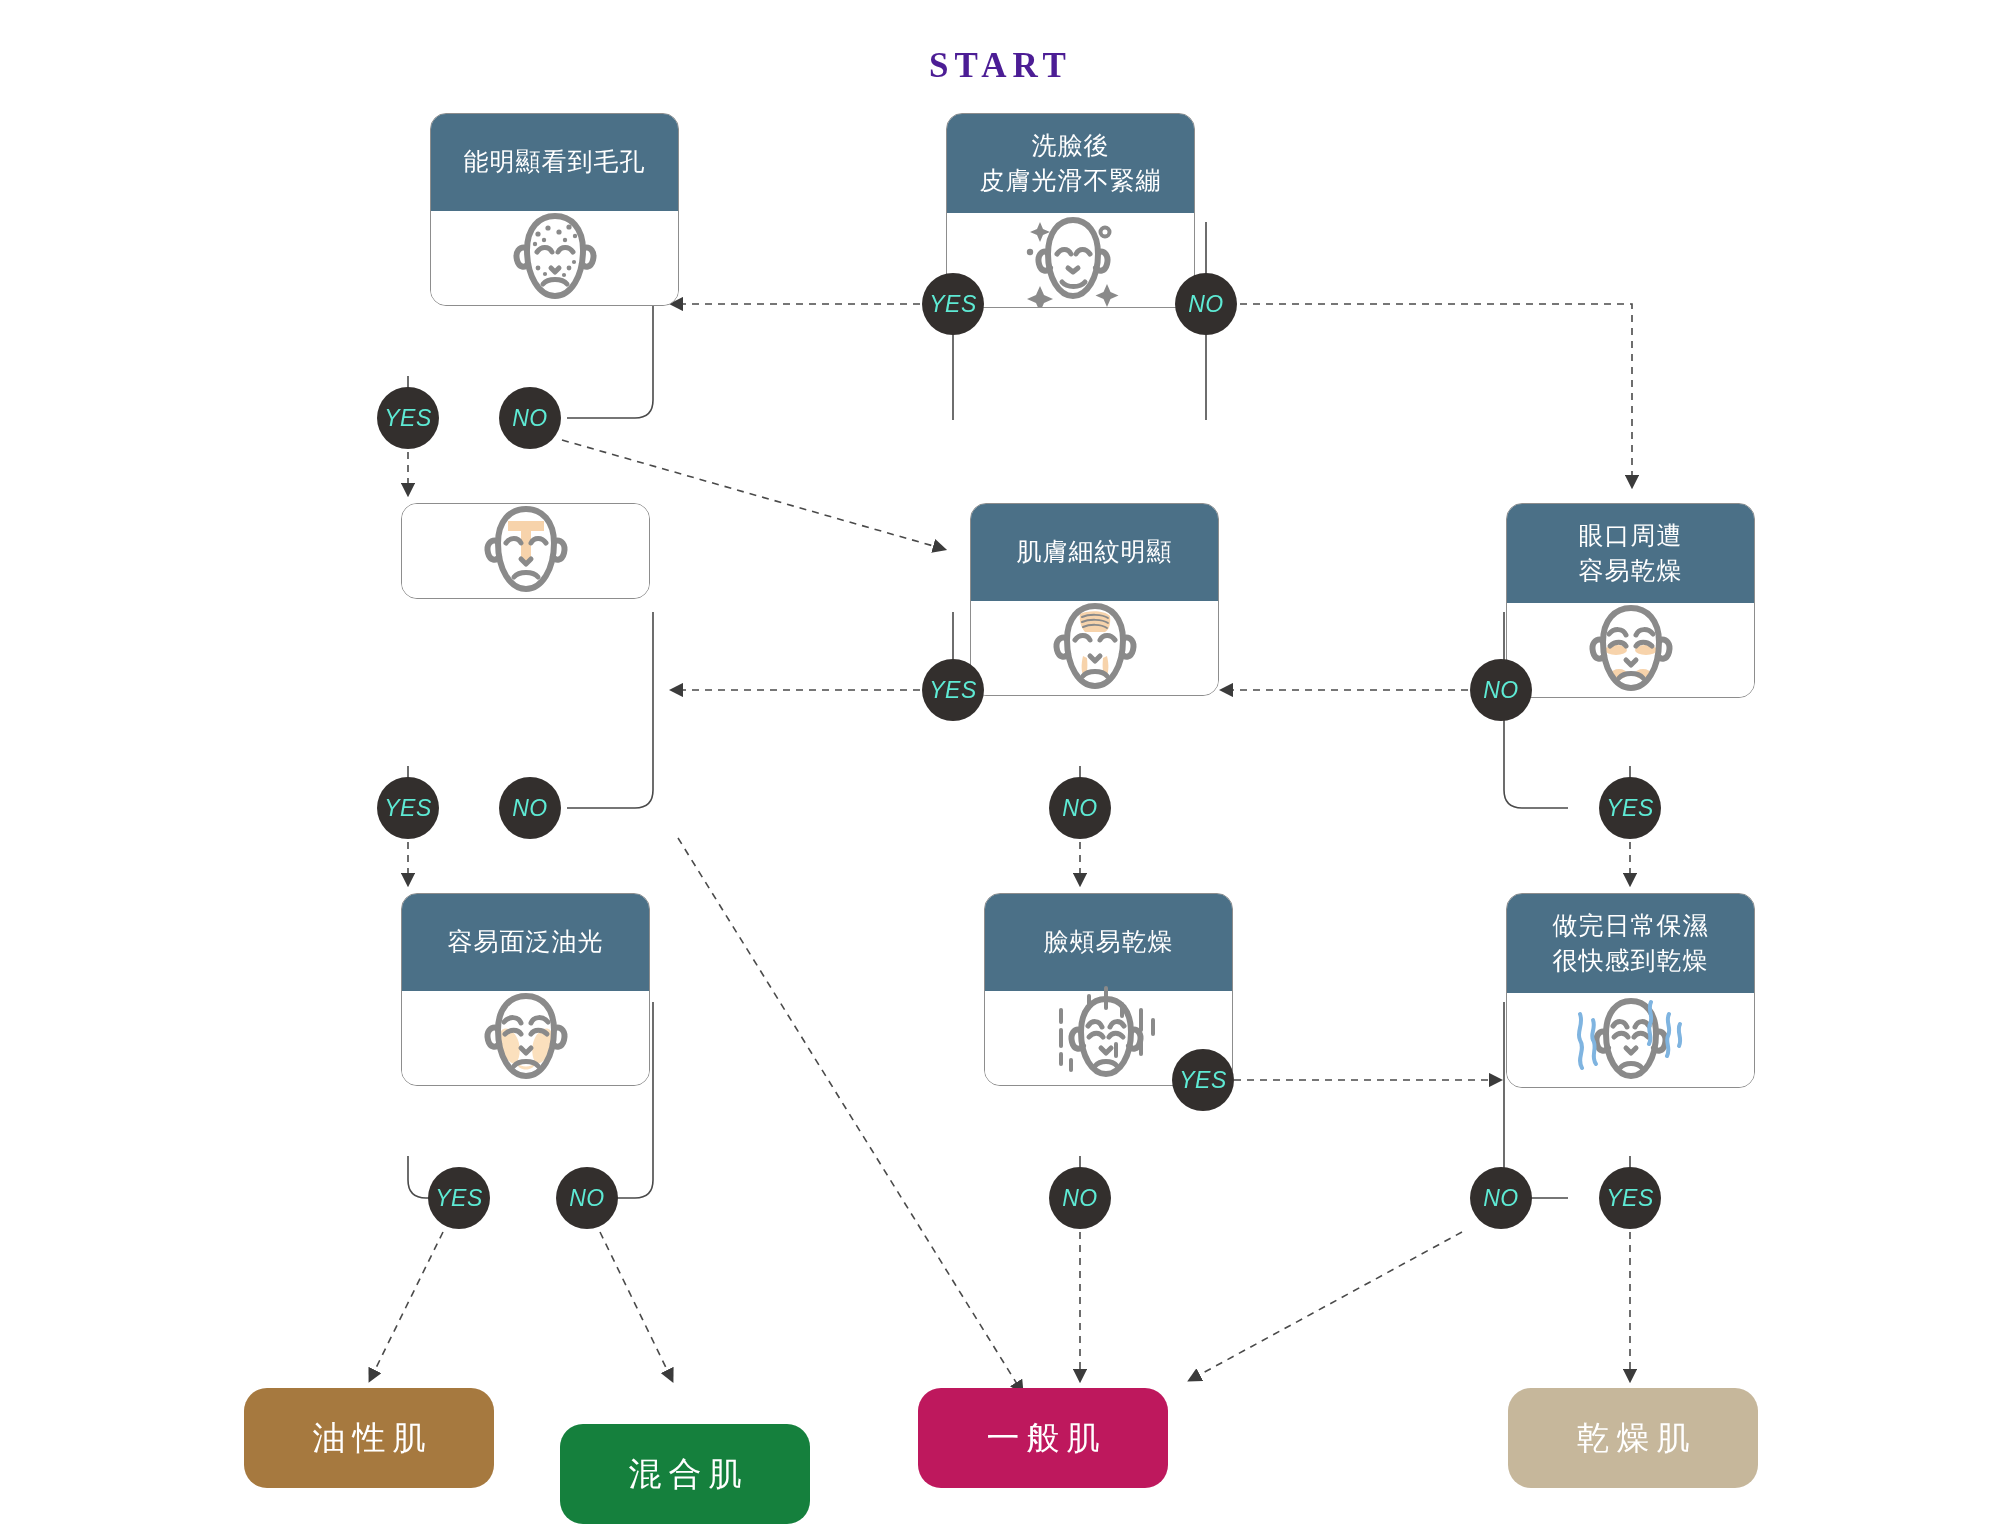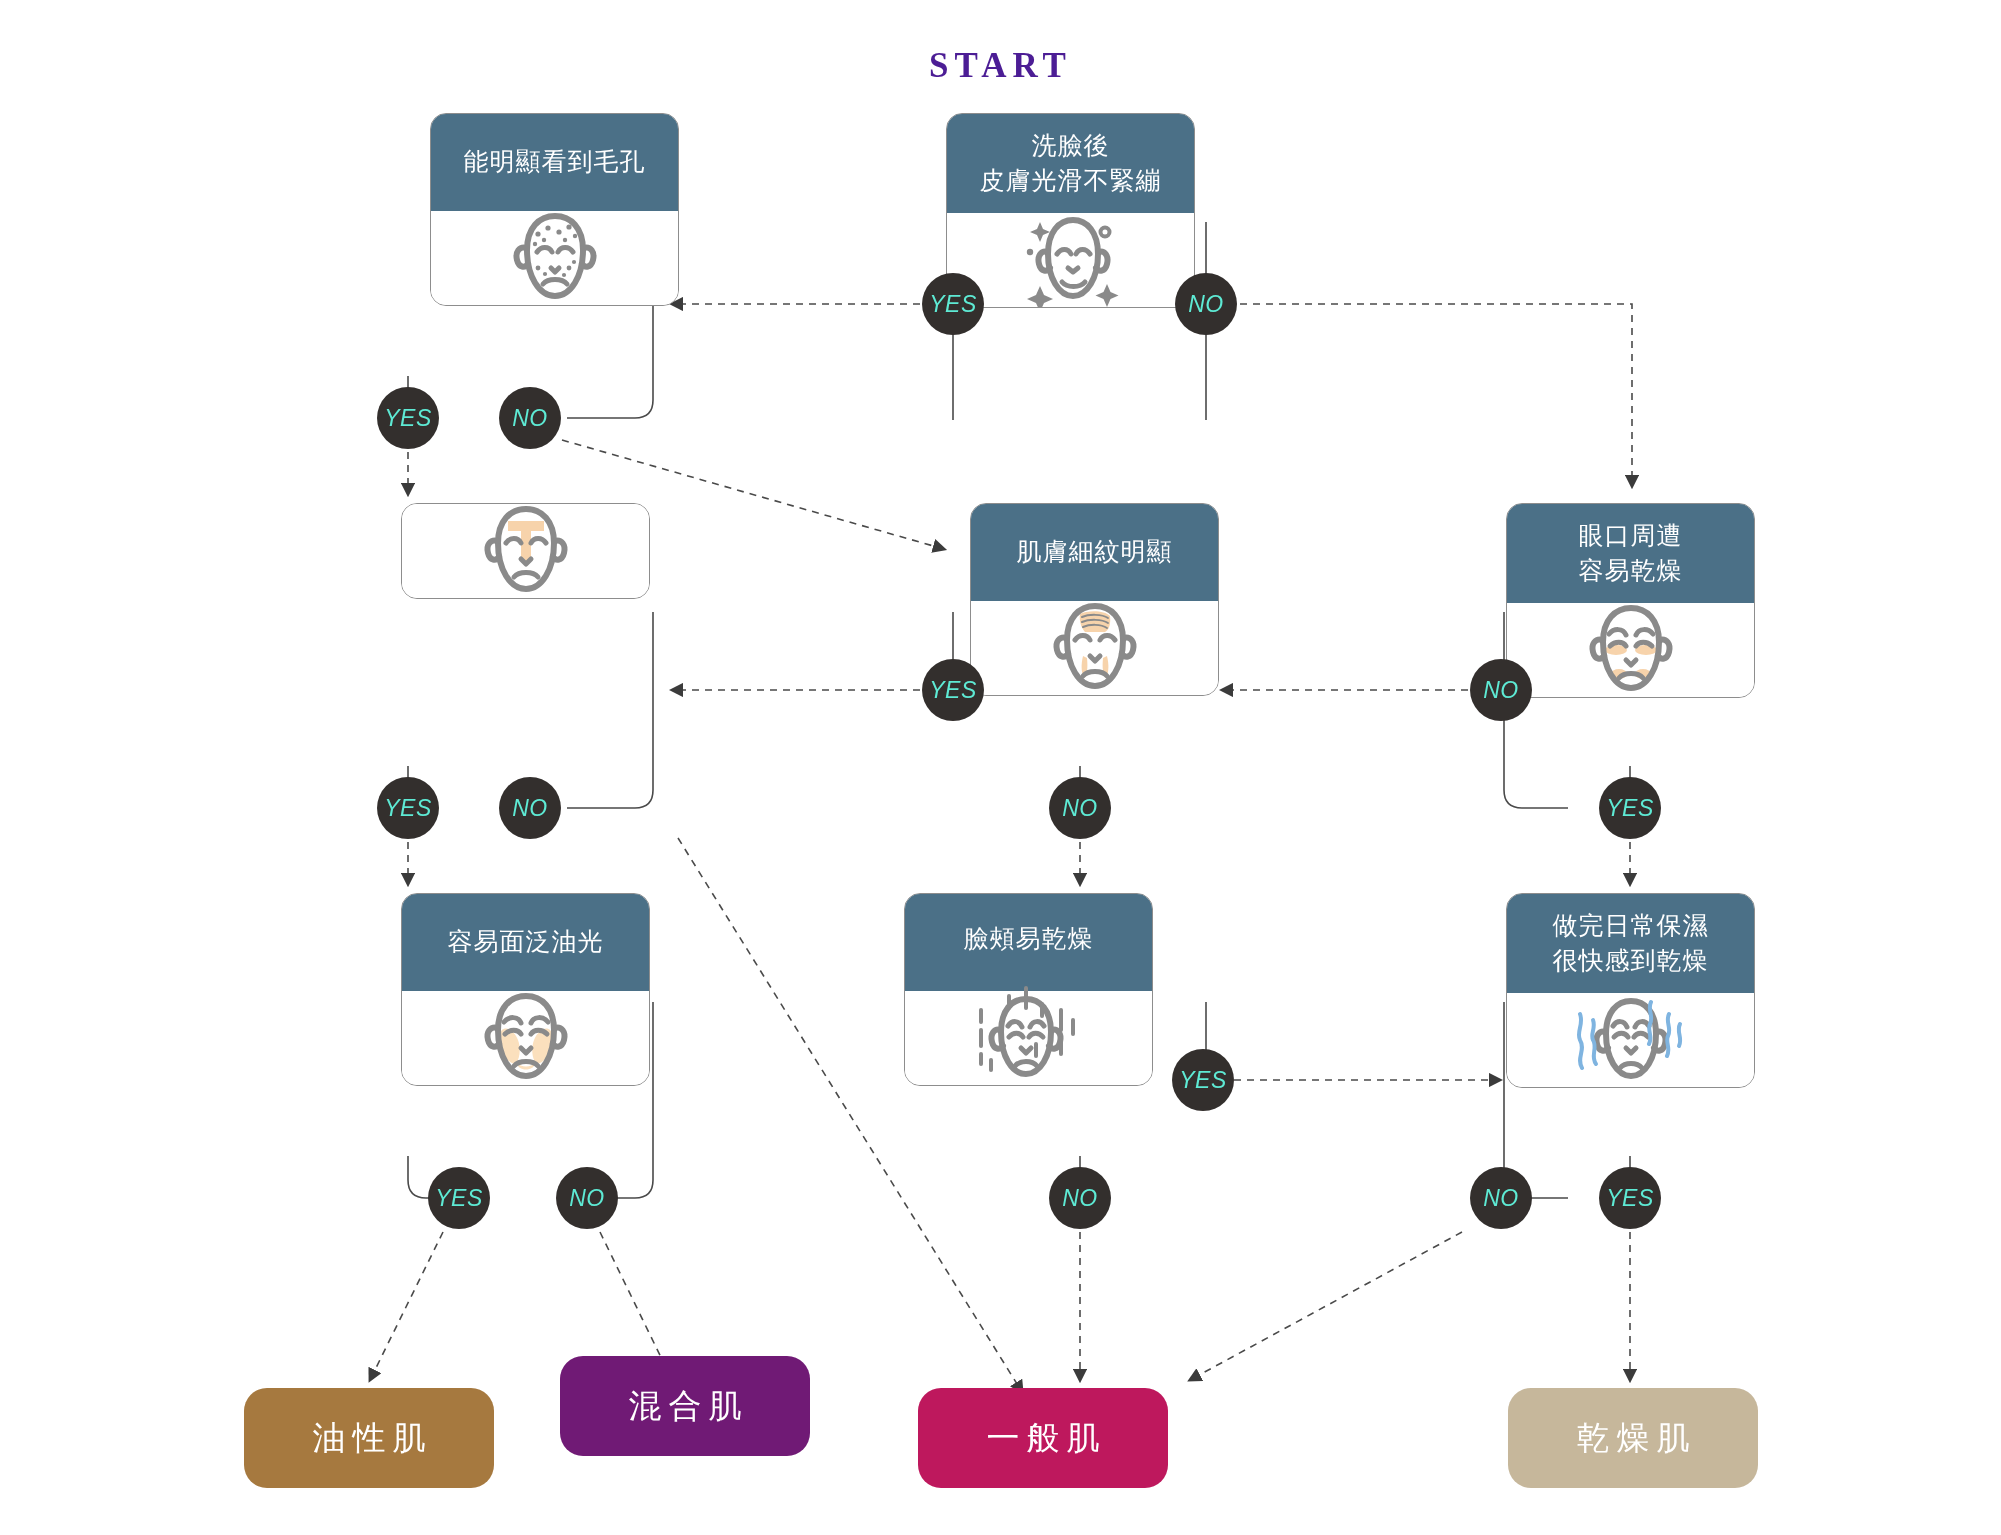--- a/index.html
+++ b/index.html
@@ -334,21 +334,21 @@
           <path d="M53,37 C56,30 65,30 70,36" stroke-width="5"></path>
           <path d="M27,48 C32,43 40,43 43,48" stroke-width="5"></path>
           <path d="M53,48 C56,43 64,43 69,48" stroke-width="5"></path>
           <path d="M43,62 L48,67 L53,62" stroke-width="5"></path>
           <path d="M36,80 C41,74 55,74 60,80" stroke-width="5"></path>
         </g>
       </svg>
     </div>
   </div>
 
-  <div class="card" style="left:904px; top:893px;font-family:Liberation Mono, monospace;">
+  <div class="card" style="left:984px; top:893px;">
     <div class="card-head">
       <span style="white-space:pre-line">臉頰易乾燥</span>
     </div>
     <div class="card-body">
       <svg class="icon-svg" width="120" height="104" viewBox="0 0 120 104">
         <g fill="none" stroke="#8a8a8a" stroke-width="6" stroke-linecap="round" stroke-linejoin="round">
           <path d="M32,46 C32,24 43,13 57,13 C71,13 82,24 82,46 C82,70 71,88 57,88 C43,88 32,70 32,46 Z"></path>
           <path d="M32,44 C25,42 21,48 23,56 C25,64 31,64 34,60"></path>
           <path d="M82,44 C89,42 93,48 91,56 C89,64 83,64 80,60"></path>
           <path d="M39,40 C43,34 50,34 53,41" stroke-width="5"></path>
@@ -456,21 +456,21 @@
   <div class="pill" style="left:1470px; top:1167px;">
     <span>NO</span>
     </div>
   <div class="pill" style="left:1599px; top:1167px;">
     <span>YES</span>
     </div>
 
   <div class="result" style="left:244px; top:1388px; background:#a6793f;">
     <span>油性肌</span>
   </div>
-  <div class="result" style="left:560px; top:1356px; background:#701a75;">
+  <div class="result" style="left:560px; top:1424px; background:#15803d;">
     <span>混合肌</span>
   </div>
   <div class="result" style="left:918px; top:1388px; background:#be185d;">
     <span>一般肌</span>
   </div>
   <div class="result" style="left:1508px; top:1388px; background:#c6b79b;">
     <span>乾燥肌</span>
   </div>
 
 </div>

